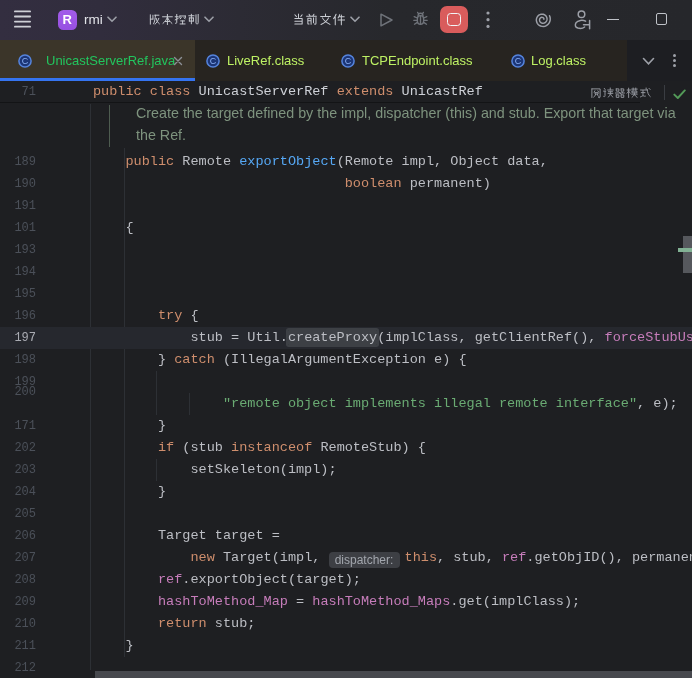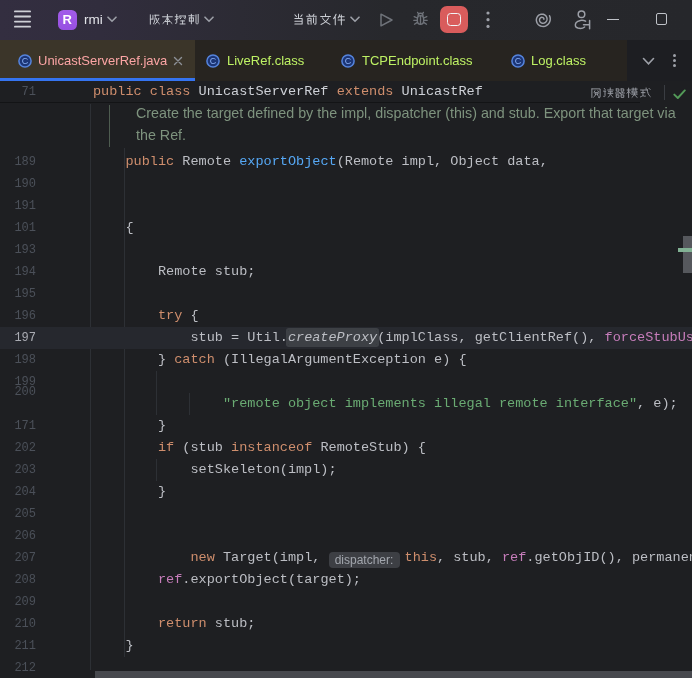--- a/index.html
+++ b/index.html
@@ -19,21 +19,21 @@
 .tabtxt{position:absolute;top:13px;font-size:13px;line-height:15px;color:#bef264}
 
 #sticky{position:absolute;left:0;top:81px;width:640px;height:22px;background:#1e1f22;border-bottom:1px solid #131416}
 #editor{position:absolute;left:0;top:104px;width:692px;height:574px;background:#1e1f22}
 .ln{position:absolute;left:0;width:36px;text-align:right;font-family:"Liberation Mono",monospace;font-size:12px;line-height:22px;color:#4b5059}
 .cl{position:absolute;left:93px;font-family:"Liberation Mono",monospace;font-size:13.54px;line-height:22px;color:#bcbec4;white-space:pre}
 .kw{color:#cf8e6d}
 .mth{color:#56a8f5}
 .str{color:#6aab73}
 .fld{color:#c77dbb}
-.ita{font-style:italic}
+.ita{}
 .cline{position:absolute;left:0;width:692px;height:22px;background:#26282e}
 .guide{position:absolute;width:1px;background:#2d3035}
 .cmt{position:absolute;left:136px;font-size:14.3px;line-height:16px;color:#7e937e;white-space:pre}
 .pill{display:inline-block;width:71px;height:16px;margin-right:5px;background:#3d3f44;border-radius:4px;
 font-family:"Liberation Sans",sans-serif;font-size:12px;line-height:16px;color:#a2a6ad;text-align:center;vertical-align:-2.5px;letter-spacing:0}
 .hibox{background:#3d4045;box-shadow:0 0 0 2px #3d4045;border-radius:1px}
 .cjk{display:inline-block;vertical-align:top}
 #cjk-vcs,#cjk-curfile,#cjk-reader{white-space:nowrap;font-size:0;line-height:0}
 #cjk-vcs .cjk,#cjk-curfile .cjk{margin-right:0.4px}
 #cjk-reader .cjk{margin-right:0.3px}
@@ -139,21 +139,21 @@
 </div>
 
 <div id="tabs">
   <div id="tab1"></div>
   <div id="tabsel"></div>
   <div id="tabrest"></div>
   <svg class="abs" style="left:18px;top:14px" width="14" height="14" viewBox="0 0 14 14">
     <circle cx="7" cy="7" r="6.1" fill="#1c3677" stroke="#5584dd" stroke-width="1.5"></circle>
     <text x="7" y="10" font-family="Liberation Sans" font-size="9" fill="#8ab0f5" text-anchor="middle">C</text>
   </svg>
-  <div class="tabtxt" style="left:38px;color:#fca5a5">UnicastServerRef.java</div>
+  <div class="tabtxt" style="left:46px;color:#22c55e">UnicastServerRef.java</div>
   <svg class="abs" style="left:172.5px;top:15.5px" width="10" height="10" viewBox="0 0 10 10">
         <path d="M1.5 1.5 L8.5 8.5 M8.5 1.5 L1.5 8.5" stroke="#8c9096" stroke-width="1.4" stroke-linecap="round"></path>
       </svg>
   <svg class="abs" style="left:206px;top:14px" width="14" height="14" viewBox="0 0 14 14">
     <circle cx="7" cy="7" r="6.1" fill="#1c3677" stroke="#5584dd" stroke-width="1.5"></circle>
     <text x="7" y="10" font-family="Liberation Sans" font-size="9" fill="#8ab0f5" text-anchor="middle">C</text>
   </svg>
   <div class="tabtxt" style="left:227px">LiveRef.class</div>
   <svg class="abs" style="left:341px;top:14px" width="14" height="14" viewBox="0 0 14 14">
     <circle cx="7" cy="7" r="6.1" fill="#1c3677" stroke="#5584dd" stroke-width="1.5"></circle>
@@ -240,32 +240,34 @@
   <div class="ln" style="top:399px">205</div>
   <div class="ln" style="top:421px">206</div>
   <div class="ln" style="top:443px">207</div>
   <div class="ln" style="top:465px">208</div>
   <div class="ln" style="top:487px">209</div>
   <div class="ln" style="top:509px">210</div>
   <div class="ln" style="top:531px">211</div>
   <div class="ln" style="top:553px">212</div>
 
   <div class="cl" style="top:47px">    <span class="kw">public</span> Remote <span class="mth">exportObject</span>(Remote impl, Object data,</div>
+  <div class="cl" style="top:69px">                               <span class="kw">boolean</span> permanent)</div>
   <div class="cl" style="top:113px">    {</div>
-  <div class="cl" style="top:157px">        Remote stub;</div>
   <div class="cl" style="top:201px">        <span class="kw">try</span> {</div>
   <div class="cl" style="top:223px">            stub = Util.<span class="hibox ita">createProxy</span>(implClass, getClientRef(), <span class="fld">forceStubUse</span></div>
   <div class="cl" style="top:245px">        } <span class="kw">catch</span> (IllegalArgumentException e) {</div>
   <div class="cl" style="top:289px">                <span class="str">"remote object implements illegal remote interface"</span>, e);</div>
   <div class="cl" style="top:311px">        }</div>
   <div class="cl" style="top:333px">        <span class="kw">if</span> (stub <span class="kw">instanceof</span> RemoteStub) {</div>
   <div class="cl" style="top:355px">            setSkeleton(impl);</div>
   <div class="cl" style="top:377px">        }</div>
+  <div class="cl" style="top:421px">        Target target =</div>
   <div class="cl" style="top:443px">            <span class="kw">new</span> Target(impl, <span class="pill">dispatcher:</span><span class="kw">this</span>, stub, <span class="fld">ref</span>.getObjID(), permanen</div>
   <div class="cl" style="top:465px">        <span class="fld">ref</span>.exportObject(target);</div>
+  <div class="cl" style="top:487px">        <span class="fld">hashToMethod_Map</span> = <span class="fld ita">hashToMethod_Maps</span>.get(implClass);</div>
   <div class="cl" style="top:509px">        <span class="kw">return</span> stub;</div>
   <div class="cl" style="top:531px">    }</div>
 
   <div class="abs" style="left:683px;top:132px;width:8.5px;height:37px;background:#56585d"></div>
   <div class="abs" style="left:678px;top:143.5px;width:13.5px;height:4px;background:#82b194"></div>
   <div class="abs" style="left:95px;top:566.5px;width:597px;height:7px;background:#47494e"></div>
 </div>
 
 </div>
 </body></html>

